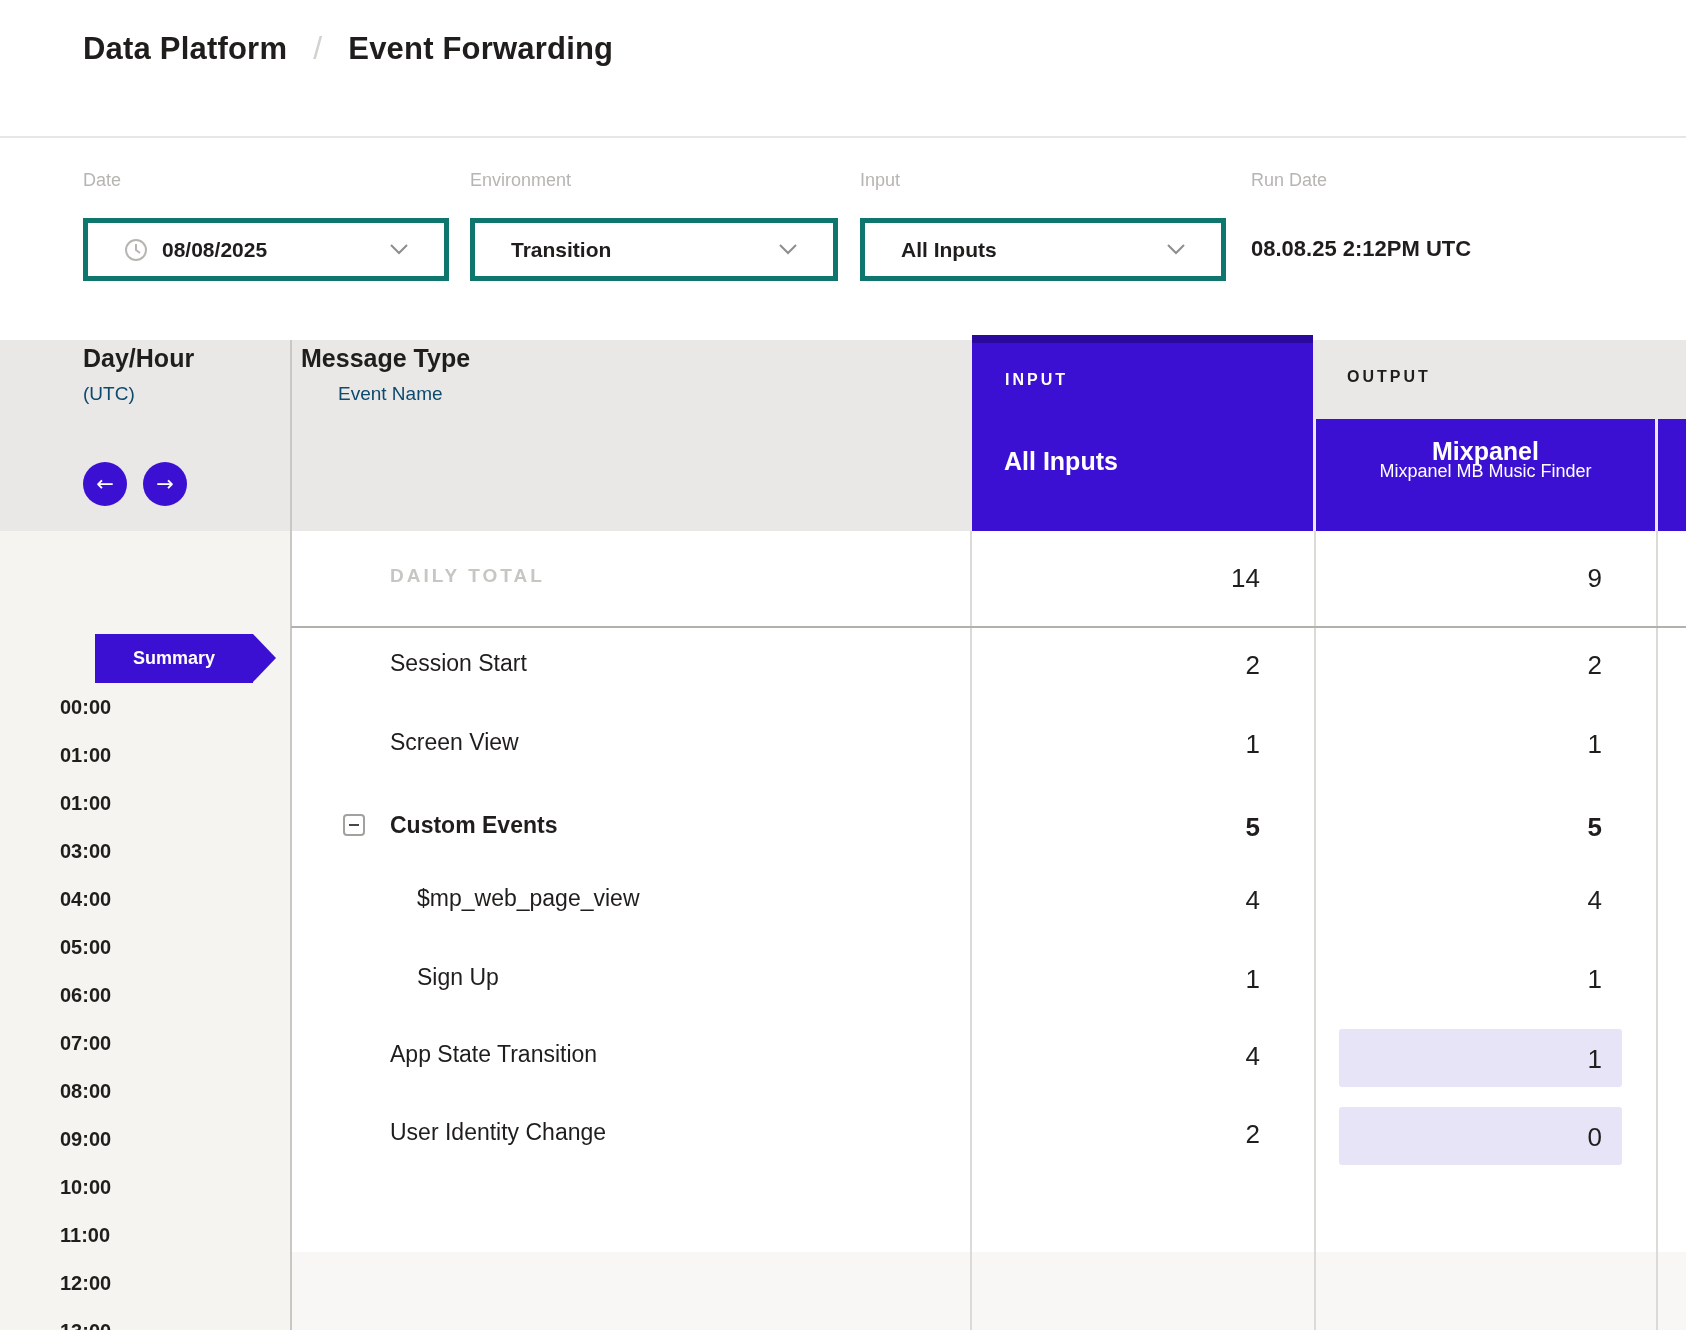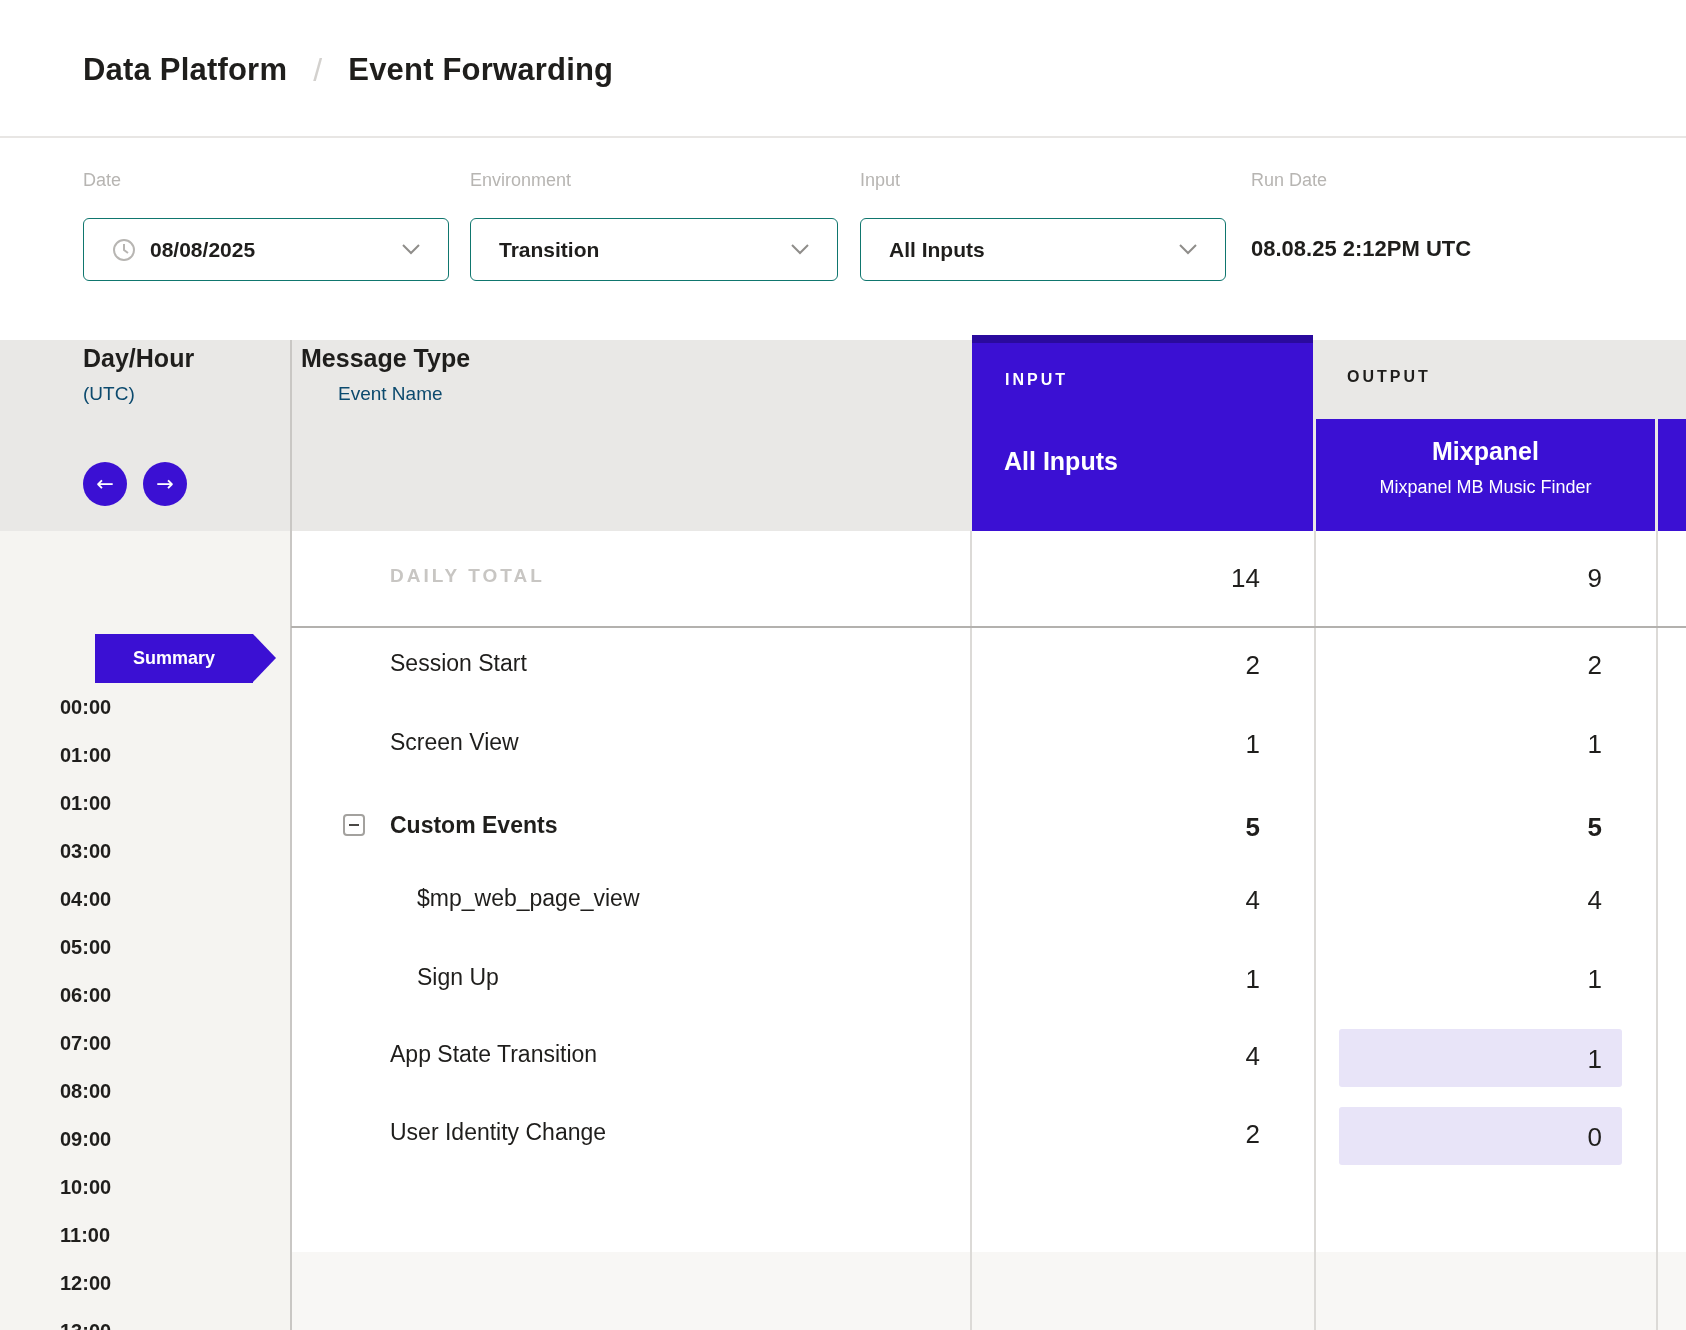--- a/index.html
+++ b/index.html
@@ -3,28 +3,28 @@
 <meta charset="utf-8">
 <style>
   * { margin:0; padding:0; box-sizing:border-box; }
   html,body { background:#fff; }
   .page {
     position:relative; width:1686px; height:1330px; overflow:hidden;
     background:#fff; font-family:"Liberation Sans", sans-serif; color:#1f1e1c;
   }
   
   .crumbbar { position:absolute; left:0; top:0; width:1686px; height:138px; background:#fff; border-bottom:2px solid #e8e6e4; }
-  .crumbs { position:absolute; left:83px; top:52px; display:flex; gap:26px; font-size:31px; font-weight:bold; letter-spacing:.2px; }
+  .crumbs { position:absolute; left:83px; top:30px; display:flex; align-items:center; gap:26px; font-size:31px; font-weight:bold; letter-spacing:.2px; }
   .crumb-sep { color:#d3d1ce; font-weight:normal; font-size:32px; }
   
   .f-label { position:absolute; top:170px; font-size:18px; color:#b7b5b2; }
   .f-box {
     position:absolute; top:218px; height:63px; background:#fff;
-    border:1px solid #0f766e; border-radius:6px;
-    display:flex; align-items:center; padding:0 28px; gap:14px;
+    border:5px solid #0f766e; border-radius:0;
+    display:flex; align-items:center; padding:0 36px; gap:14px;
   }
   .f-value { font-size:21px; font-weight:bold; color:#1f1e1c; flex:1; }
   .chev { margin-left:auto; flex:none; }
   .rundate-value { position:absolute; left:1251px; top:236px; font-size:22px; font-weight:bold; }
   
   .grid-header { position:absolute; left:0; top:340px; width:1686px; height:191px; background:#e9e8e6; }
   .dh-title { position:absolute; left:83px; top:344px; font-size:25px; font-weight:bold; }
   .dh-sub { position:absolute; left:83px; top:383px; font-size:19px; color:#0c4a6e; }
   .navbtn {
     position:absolute; top:462px; width:44px; height:44px; border-radius:50%;
@@ -40,21 +40,21 @@
   .input-block .strip { position:absolute; left:0; top:0; width:100%; height:8px; background:#2a0a9e; }
   .col-kicker { font-size:16px; font-weight:bold; letter-spacing:3px; }
   .input-block .col-kicker { position:absolute; left:33px; top:36px; color:#fff; }
   .input-block .col-name { position:absolute; left:32px; top:112px; font-size:25px; font-weight:bold; color:#fff; }
   .output-kicker { position:absolute; left:1347px; top:368px; color:#1f1e1c; }
   .mixpanel-block {
     position:absolute; left:1316px; top:419px; width:339px; height:112px;
     background:#3b10d3; color:#fff; text-align:center;
   }
   .mixpanel-block .col-name { position:absolute; left:0; top:18px; width:100%; font-size:25px; font-weight:bold; }
-  .mixpanel-block .col-sub { position:absolute; left:0; top:58px; width:100%; font-size:18px; }
+  .mixpanel-block .col-sub { position:absolute; left:0; top:42px; width:100%; font-size:18px; }
   .edge-block { position:absolute; left:1658px; top:419px; width:28px; height:112px; background:#3b10d3; }
   
   .hours-col { position:absolute; left:0; top:531px; width:291px; height:799px; background:#f5f4f1; }
   .footer-area { position:absolute; left:291px; top:1252px; width:1395px; height:78px; background:#f8f7f5; }
   .vline { position:absolute; width:2px; background:#dcdad7; }
   .vline.hours { left:290px; top:340px; height:990px; background:#c9c7c4; }
   .vline.c1 { left:970px; top:531px; height:799px; }
   .vline.c2 { left:1314px; top:531px; height:799px; }
   .vline.c3 { left:1656px; top:531px; height:799px; }
   .dt-label { position:absolute; left:390px; top:565px; font-size:19px; font-weight:bold; letter-spacing:3px; color:#c8c6c3; }

